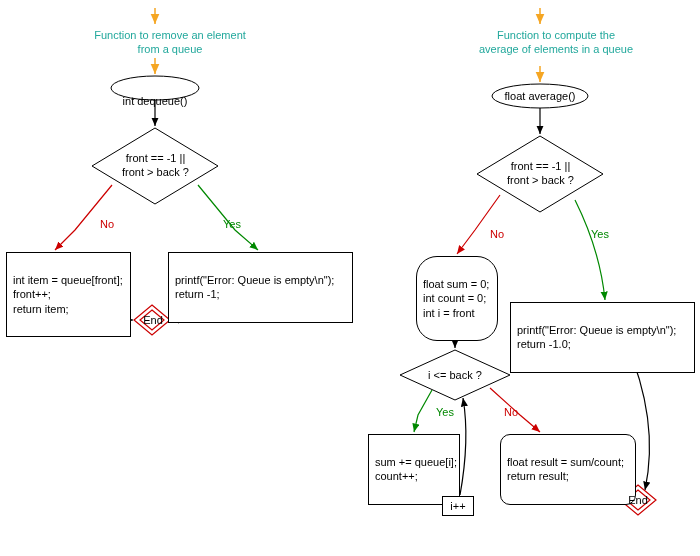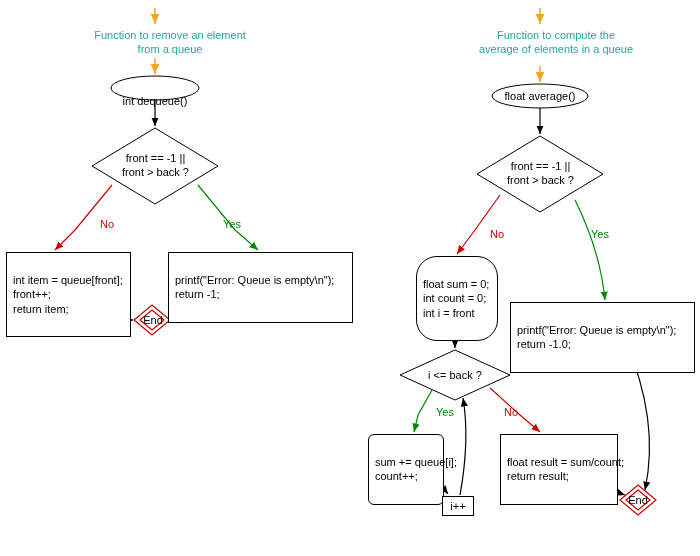--- a/index.html
+++ b/index.html
@@ -144,20 +144,20 @@
 <div class="edge-label no" style="left:490px; top:228px;">No</div>
 <div class="edge-label yes" style="left:573px; top:228px;">Yes</div>
 <div class="box" style="left:416px; top:256px; width:82px; white-space:pre;border-radius:21px;">float sum = 0;
 int count = 0;
 int i = front</div>
 <div class="box" style="left:510px; top:302px; width:185px; white-space:pre;">printf("Error: Queue is empty\n");
 return -1.0;</div>
 <div class="node-text" style="left:422px; top:369px; width:66px;text-align:center;">i &lt;= back ?</div>
 <div class="edge-label yes" style="left:418px; top:406px;">Yes</div>
 <div class="edge-label no" style="left:504px; top:406px;">No</div>
-<div class="box" style="left:368px; top:434px; width:76px; white-space:pre;border-radius:6px;">sum += queue[i];
+<div class="box" style="left:368px; top:434px; width:92px; white-space:pre;">sum += queue[i];
 count++;</div>
 <div class="box" style="left:442px; top:496px; width:32px; text-align:center; padding:2px 4px;">i++</div>
-<div class="box" style="left:500px; top:434px; width:118px; white-space:pre;">float result = sum/count;
+<div class="box" style="left:500px; top:434px; width:136px; white-space:pre;border-radius:10px;">float result = sum/count;
 return result;</div>
 <div class="node-text" style="left:627px; top:494px; width:22px;">End</div>
 
 </div>
 
 </body></html>

